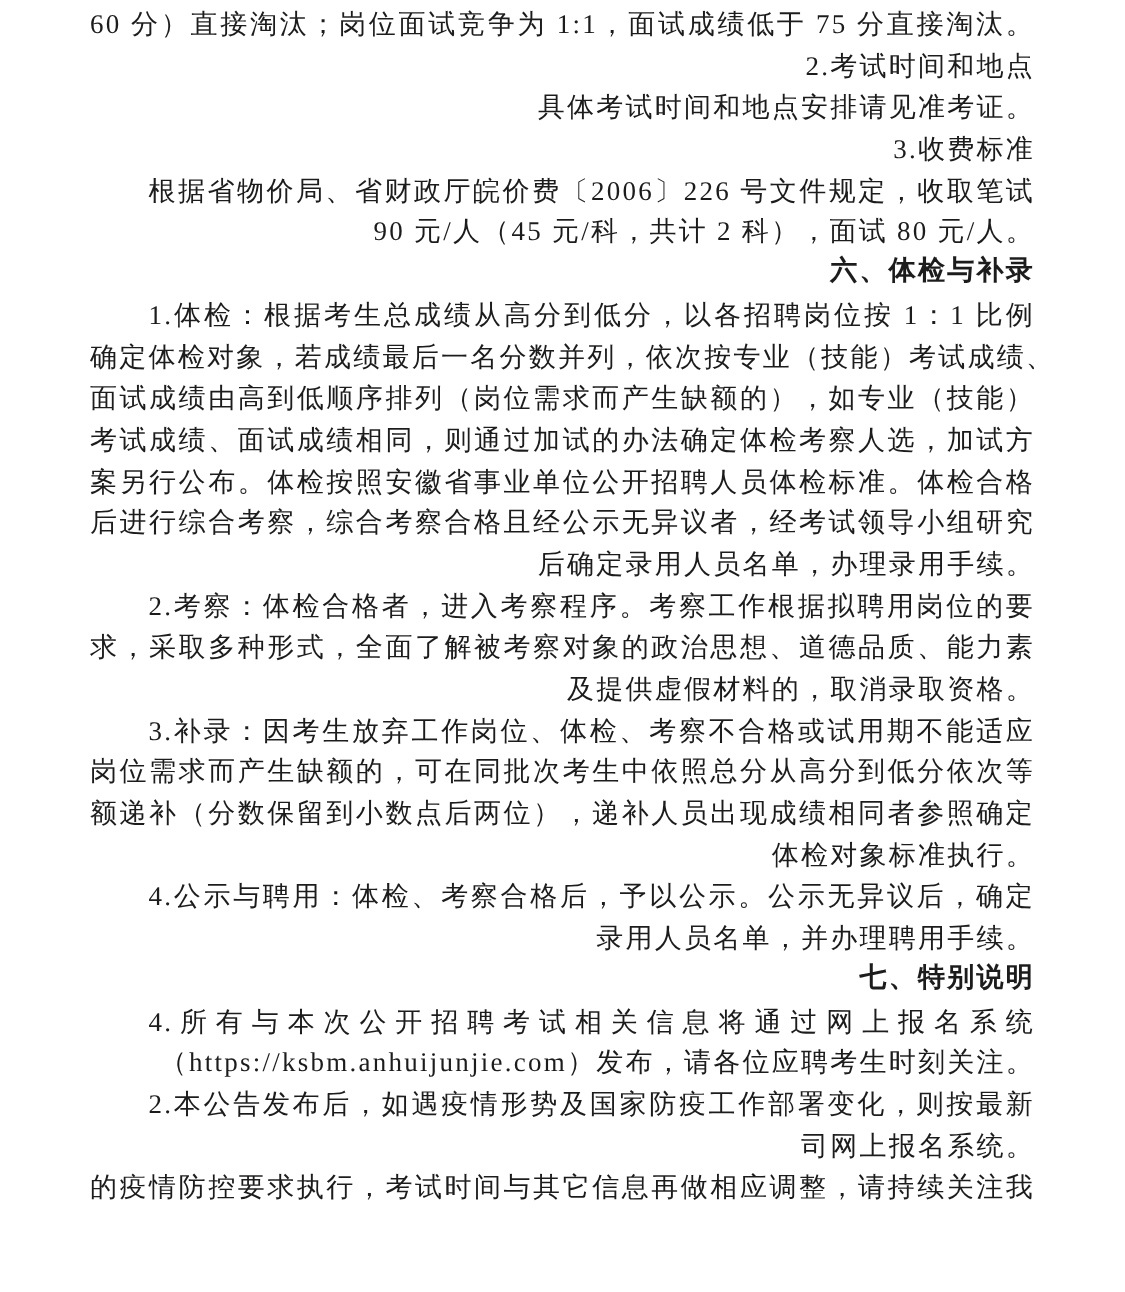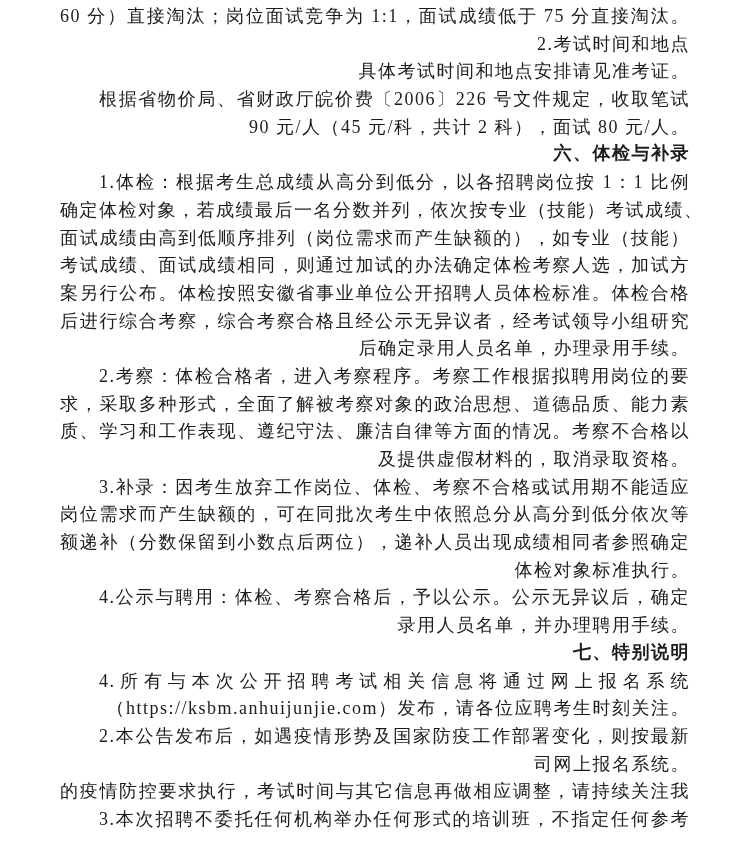--- a/index.html
+++ b/index.html
@@ -44,41 +44,40 @@
   }
 </style>
 </head>
 <body>
 
 <div class="page">
   <div id="doc-lines">
       <div class="line just">60 分）直接淘汰；岗位面试竞争为 1:1，面试成绩低于 75 分直接淘汰。</div>
       <div class="line indent">2.考试时间和地点</div>
       <div class="line indent">具体考试时间和地点安排请见准考证。</div>
+      <div class="line indent">3.收费标准</div>
       <div class="line indent just">根据省物价局、省财政厅皖价费〔2006〕226 号文件规定，收取笔试</div>
       <div class="line">90 元/人（45 元/科，共计 2 科），面试 80 元/人。</div>
       <div class="line indent bold">六、体检与补录</div>
       <div class="line indent just">1.体检：根据考生总成绩从高分到低分，以各招聘岗位按 1：1 比例</div>
       <div class="line just">确定体检对象，若成绩最后一名分数并列，依次按专业（技能）考试成绩、</div>
       <div class="line just">面试成绩由高到低顺序排列（岗位需求而产生缺额的），如专业（技能）</div>
       <div class="line just">考试成绩、面试成绩相同，则通过加试的办法确定体检考察人选，加试方</div>
       <div class="line just">案另行公布。体检按照安徽省事业单位公开招聘人员体检标准。体检合格</div>
       <div class="line just">后进行综合考察，综合考察合格且经公示无异议者，经考试领导小组研究</div>
       <div class="line">后确定录用人员名单，办理录用手续。</div>
       <div class="line indent just">2.考察：体检合格者，进入考察程序。考察工作根据拟聘用岗位的要</div>
       <div class="line just">求，采取多种形式，全面了解被考察对象的政治思想、道德品质、能力素</div>
-      <div class="line just">质、学习和工作表现、遵纪守法、廉洁自律等方面的情况。考察不合格以</div>
       <div class="line">及提供虚假材料的，取消录取资格。</div>
       <div class="line indent just">3.补录：因考生放弃工作岗位、体检、考察不合格或试用期不能适应</div>
       <div class="line just">岗位需求而产生缺额的，可在同批次考生中依照总分从高分到低分依次等</div>
       <div class="line just">额递补（分数保留到小数点后两位），递补人员出现成绩相同者参照确定</div>
       <div class="line">体检对象标准执行。</div>
       <div class="line indent just">4.公示与聘用：体检、考察合格后，予以公示。公示无异议后，确定</div>
       <div class="line">录用人员名单，并办理聘用手续。</div>
       <div class="line indent bold">七、特别说明</div>
       <div class="line indent just">4.所有与本次公开招聘考试相关信息将通过网上报名系统</div>
       <div class="line"><span>（</span><span>https://ksbm.anhuijunjie.com</span><span>）发布，请各位应聘考生时刻关注。</span></div>
       <div class="line indent just">2.本公告发布后，如遇疫情形势及国家防疫工作部署变化，则按最新</div>
       <div class="line">司网上报名系统。</div>
       <div class="line just">的疫情防控要求执行，考试时间与其它信息再做相应调整，请持续关注我</div>
-      <div class="line indent just">3.本次招聘不委托任何机构举办任何形式的培训班，不指定任何参考</div>
     </div>
 </div>
 
 </body></html>

